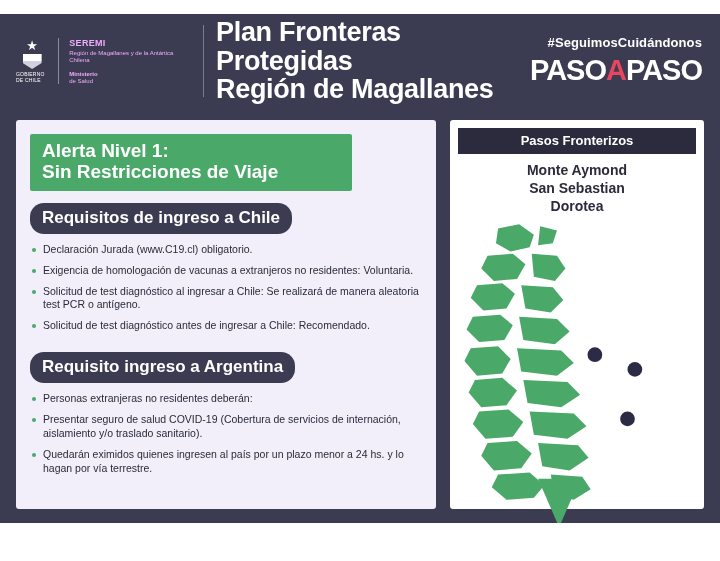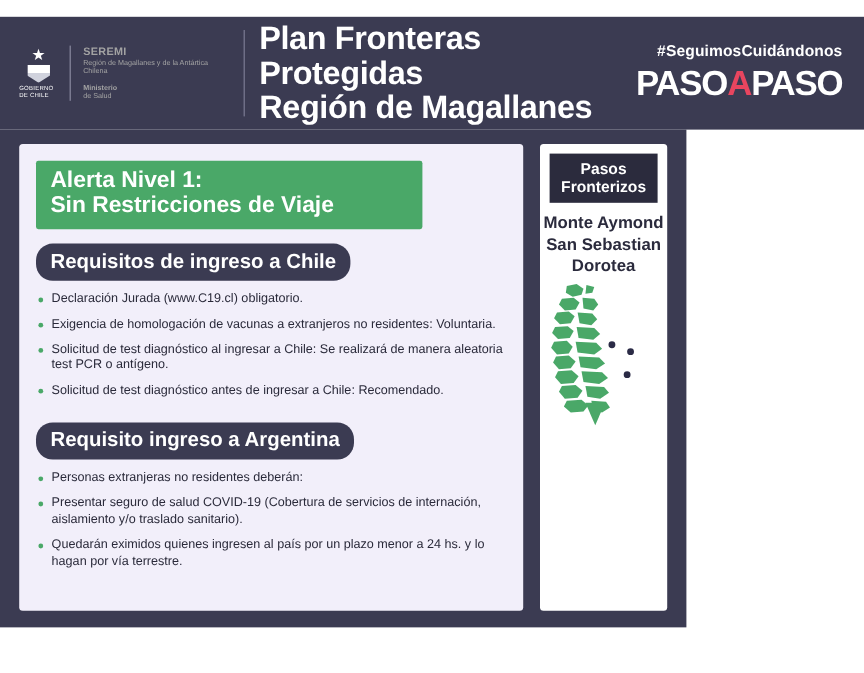--- a/index.html
+++ b/index.html
@@ -39,21 +39,21 @@
     clip-path: polygon(0 0, 100% 0, 100% 60%, 50% 100%, 0 60%);
     margin-top: 2px;
   }
   .escudo-label {
     color: #ffffff; font-size: 5px; margin-top: 2px; letter-spacing: .2px;
   }
   .seremi {
     margin-left: 10px;
     padding-left: 10px;
     border-left: 1px solid #8a8aa0;
-    color: #a3a3a3;
+    color: #f0abfc;
     line-height: 1.15;
   }
   .seremi .t1 { font-size: 9px; font-weight: bold; letter-spacing: .3px; }
   .seremi .t2 { font-size: 6px; margin-top: 2px; }
   .seremi .t3 { font-size: 6px; margin-top: 7px; font-weight: bold; }
   .seremi .t4 { font-size: 6px; }
   .divider-v {
     width: 1px; height: 72px; background: #7c7c93; margin: 0 12px 0 4px;
   }
   .title-block { color: #ffffff; }
@@ -70,21 +70,21 @@
     margin-left: auto; padding-right: 18px; text-align: right; color: #ffffff;
   }
   .hashtag { font-size: 13px; font-weight: bold; letter-spacing: .1px; }
   .pasoapaso {
     font-size: 29px; font-weight: bold; letter-spacing: -1px; margin-top: 4px;
   }
   .pasoapaso .a { color: #e8455f; }
   
   .body-area {
     position: absolute; left: 0; top: 108px;
-    width: 572px; height: 415px;
+    width: 720px; height: 415px;
     background: #3b3b52;
     padding: 12px 16px 14px 16px;
     display: flex; gap: 14px;
   }
   .left-card {
     width: 420px; background: #f2effa;
     border-radius: 3px;
     padding: 14px 14px 10px 14px;
   }
   .alert-banner {

